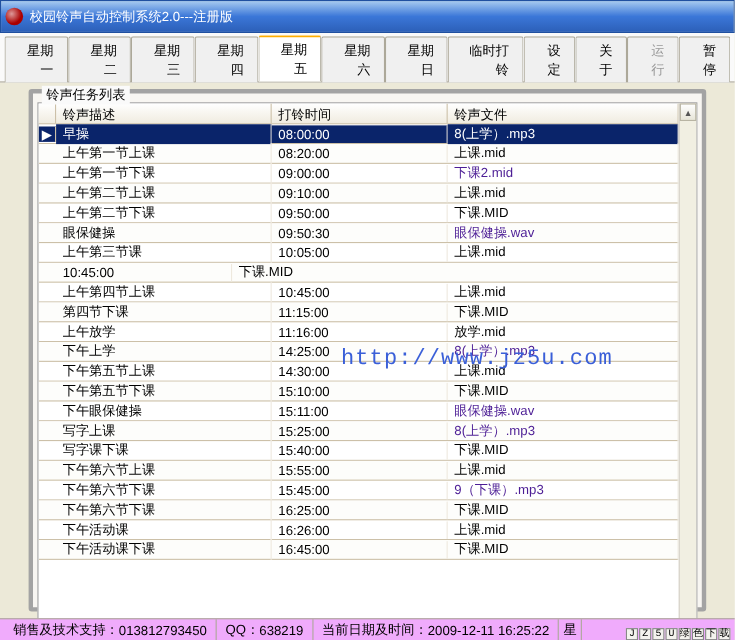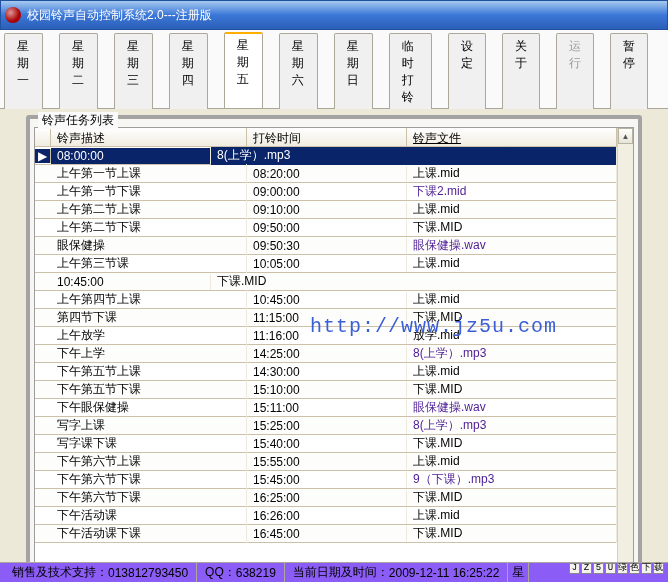--- a/index.html
+++ b/index.html
@@ -1,51 +1,51 @@
 <!DOCTYPE html>
 <html><head>
 <meta charset="utf-8">
 <style>
 * { box-sizing: border-box; margin: 0; padding: 0; }
 body { font-family: SimSun, "Microsoft YaHei", sans-serif; font-size: 12px; background: #ece9d8; width: 668px; height: 582px; overflow: hidden; position: relative; }
 .titlebar { background: linear-gradient(to bottom, #a6caf0 0%, #3b77d8 50%, #2c5fb8 100%); height: 30px; border: 1px solid #2050a0; display: flex; align-items: center; padding: 0 4px; color: #fff; }
 .titlebar .app-icon { width: 16px; height: 16px; border-radius: 50%; background: radial-gradient(circle at 35% 35%, #d99 0%, #a00 60%); margin-right: 6px; }
 .titlebar .title-text { font-weight: normal; flex: 1; white-space: nowrap; overflow: hidden; text-overflow: ellipsis; }
 .tabs { display: flex; padding: 2px 4px 0; background: #fafafa; border-bottom: 1px solid #aca899; }
-.tab { padding: 4px 12px 3px; border: 1px solid #aca899; border-bottom: none; background: #f0f0f0; margin-right: 16px; cursor: pointer; border-radius: 2px 2px 0 0; position: relative; top: 1px; }
+.tab { padding: 4px 12px 3px; border: 1px solid #aca899; border-bottom: none; background: #f0f0f0; margin-right: 0; cursor: pointer; border-radius: 2px 2px 0 0; position: relative; top: 1px; text-align: right; }
 .tab.active { background: #fff; border-top: 2px solid #ffae00; padding-top: 3px; top: 0; font-weight: normal; z-index: 2; }
 .tab.disabled { color: #999; cursor: default; }
 .groupbox { margin: 6px 26px 0; border: 4px solid #a3a3a3; border-radius: 3px; padding: 8px 4px 4px; position: relative; height: 475px; background: #f8f6f2; }
 .groupbox .legend { position: absolute; top: -7px; left: 8px; background: #fafafa; padding: 0 4px; font-size: 12px; }
 .grid-wrap { height: 566px; background: #fff; border: 1px solid #9d9d9d; display: flex; }
 .grid { flex: 1; overflow: hidden; }
 .grid-header { display: flex; height: 19px; background: linear-gradient(#fff,#f0ece0); border-bottom: 1px solid #ccc0a8; }
 .gh { border-right: 1px solid #ccc0a8; padding: 2px 6px; font-size: 12px; }
 .col-mark { width: 16px; padding: 0; border-right: 1px solid #ccc0a8; }
 .col-desc { width: 196px; }
 .col-time { width: 160px; }
-.col-file { flex: 1; text-decoration: underline; }
+.col-file { flex: 1; }
 .grid-body { overflow-y: hidden; }
 .row { display: flex; height: 18px; align-items: center; border-bottom: 1px solid #ccc0a8; font-size: 12px; }
 .row:nth-child(even) { background: #fdfdfb; }
 .row.selected .cell { background: #0a246a; color: #fff; }
 .cell { padding: 1px 6px; border-right: 1px solid #eee9de; overflow: hidden; white-space: nowrap; }
 .cell.mark { width: 16px; padding: 0; text-align: center; background: linear-gradient(#fff,#f0ece0); border-right: 1px solid #ccc0a8; }
 .cell.desc { width: 196px; }
 .cell.time { width: 160px; }
 .cell.file { flex: 1; }
 .cell.red { color: #4c1d95; }
 .scrollbar-v { width: 16px; background: #f1efe2; border-left: 1px solid #d4d0c8; display: flex; flex-direction: column; }
 .sbtn { height: 16px; background: linear-gradient(#fefefe,#e7e5d8); border: 1px solid #b8b4a3; display: flex; align-items: center; justify-content: center; font-size: 8px; color: #555; }
 .sthumb { flex: 1; margin: 0; }
 .scrollbar-h { height: 16px; background: #f1efe2; margin: 2px 0 0 0; display: flex; align-items: stretch; }
 .sh-nav { width: 16px; background: linear-gradient(#fefefe,#e7e5d8); border: 1px solid #b8b4a3; display: flex; align-items: center; justify-content: center; font-size: 8px; color: #555; }
 .button-row { display: flex; justify-content: center; gap: 24px; margin-top: 6px; }
 .btn { width: 72px; height: 22px; background: linear-gradient(#fff,#eceadb); border: 1px solid #aca899; border-radius: 3px; cursor: pointer; font-size: 12px; }
-.statusbar { position: absolute; bottom: 0; left: 0; right: 0; height: 20px; background: #8b5cf6; border-top: 1px solid #aca899; display: flex; align-items: flex-start; font-size: 12px; padding: 0 4px; }
+.statusbar { position: absolute; bottom: 0; left: 0; right: 0; height: 20px; background: #f0abfc; border-top: 1px solid #aca899; display: flex; align-items: flex-end; font-size: 12px; padding: 0 4px; }
 .status-cell { border-right: 1px solid #aca899; padding: 0 8px; height: 100%; display: flex; align-items: center; }
 .status-end { margin-left: auto; display: flex; align-items: center; gap: 1px; font-family: "Courier New", monospace; font-size: 11px; }
 .sq { display: inline-block; width: 11px; height: 11px; border: 1px solid #888; text-align: center; line-height: 9px; font-size: 9px; background: #f4f3ee; }
 .watermark { position: absolute; top: 315px; left: 310px; color: #3a5fd8; font-family: "Courier New", monospace; font-size: 20px; font-weight: normal; pointer-events: none; letter-spacing: 1px; }
 </style>
 </head>
 <body>
 
 <div class="titlebar">
   <span class="app-icon"></span>
@@ -74,20 +74,21 @@
     <div class="grid">
       <div class="grid-header">
         <div class="gh col-mark"></div>
         <div class="gh col-desc">铃声描述</div>
         <div class="gh col-time">打铃时间</div>
         <div class="gh col-file">铃声文件</div>
       </div>
       <div class="grid-body" id="grid-body">
           <div class="row selected">
             <div class="cell mark">▶</div>
+            <div class="cell desc">早操</div>
             <div class="cell time">08:00:00</div>
             <div class="cell file red">8(上学）.mp3</div>
           </div>
           <div class="row">
             <div class="cell mark"></div>
             <div class="cell desc">上午第一节上课</div>
             <div class="cell time">08:20:00</div>
             <div class="cell file">上课.mid</div>
           </div>
           <div class="row">

